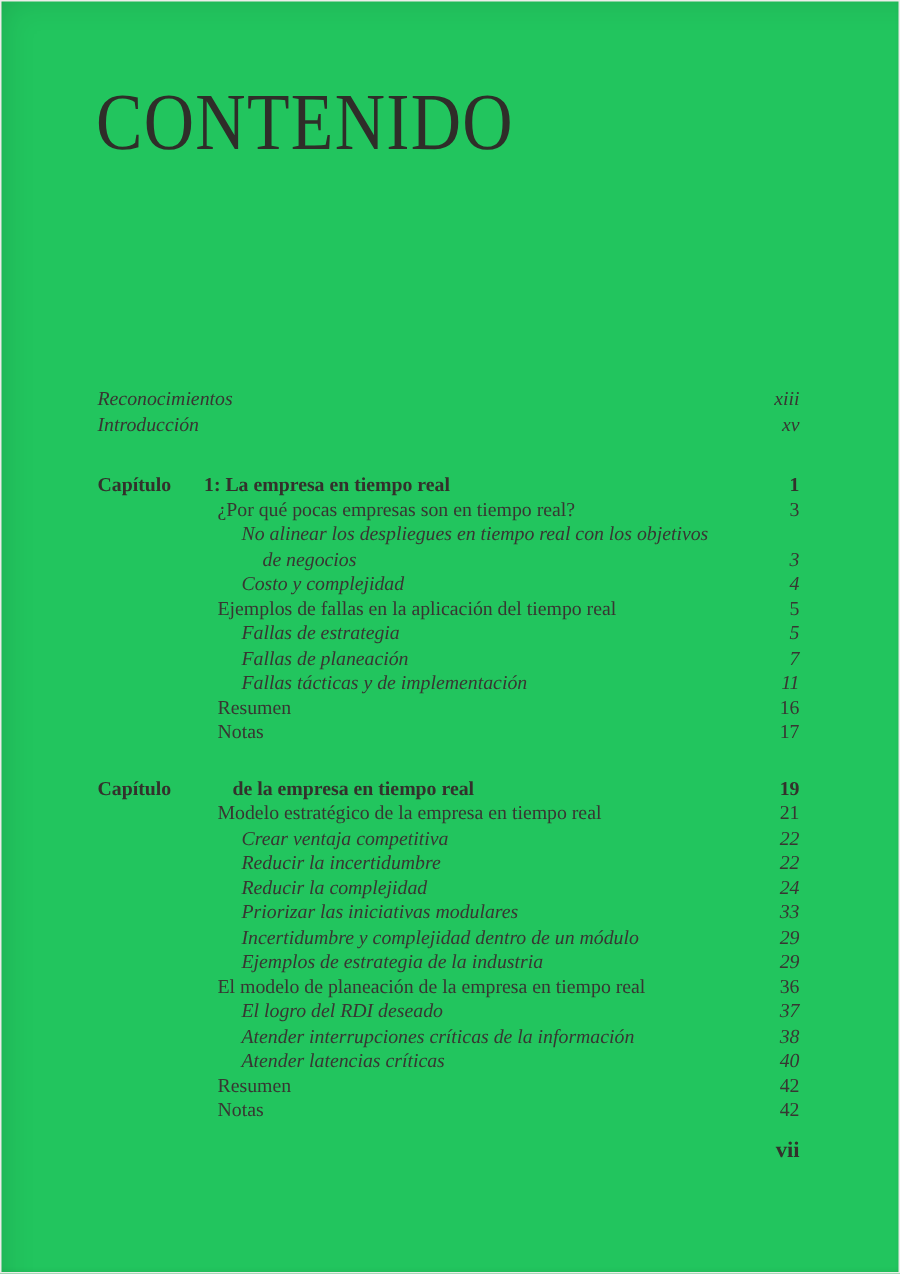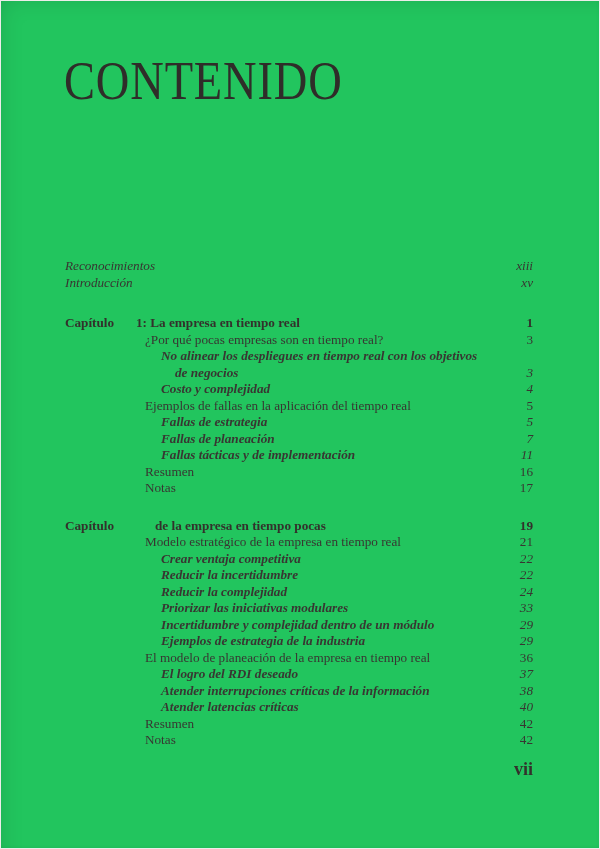--- a/index.html
+++ b/index.html
@@ -31,27 +31,27 @@
   .row .lines { flex:1 1 auto; min-width:0; }
   .row .pagenum { flex:0 0 auto; margin-left:10px; white-space:nowrap; text-align:right; }
   .fm { font-style:italic; }
   .fm .pagenum { }
   .spacer-fm { height:24px; }
   .spacer-ch { height:21px; }
   .chap { font-weight:bold; color:#33312c; }
   .chap .chap-label { flex:0 0 71px; }
   .chap .chap-line2 { padding-left:19px; }
   .lv1 .lines { padding-left:80px; }
-  .lv2 .lines { padding-left:96px;font-weight:bold; }
+  .lv2 .lines { padding-left:96px; }
   .lv2 { font-style:italic; }
   .lv2 .pagenum { font-style:italic; }
   .cont { padding-left:14px; }
   .folio {
     position:absolute; top:759px; right:67px;
-    font-size:18px; font-weight:bold; color:#33312c;
+    font-size:15px; font-weight:bold; color:#33312c;
   }
 </style>
 </head>
 <body>
 
 <div class="page">
   <div class="title">CONTENIDO</div>
   <div class="toc">
       <div class="row fm">
         <div class="lines">
@@ -125,21 +125,21 @@
       <div class="row lv1">
         <div class="lines">
           <div>Notas</div>
         </div>
         <div class="pagenum">17</div>
       </div>
       <div class="spacer-ch"></div>
       <div class="row chap">
         <div class="chap-label">Capítulo</div>
         <div class="lines">
-          <div class="chap-line2">de la empresa en tiempo pocas</div>
+          <div class="chap-line2">de la empresa en tiempo real</div>
         </div>
         <div class="pagenum">19</div>
       </div>
       <div class="row lv1">
         <div class="lines">
           <div>Modelo estratégico de la empresa en tiempo real</div>
         </div>
         <div class="pagenum">21</div>
       </div>
       <div class="row lv2">

